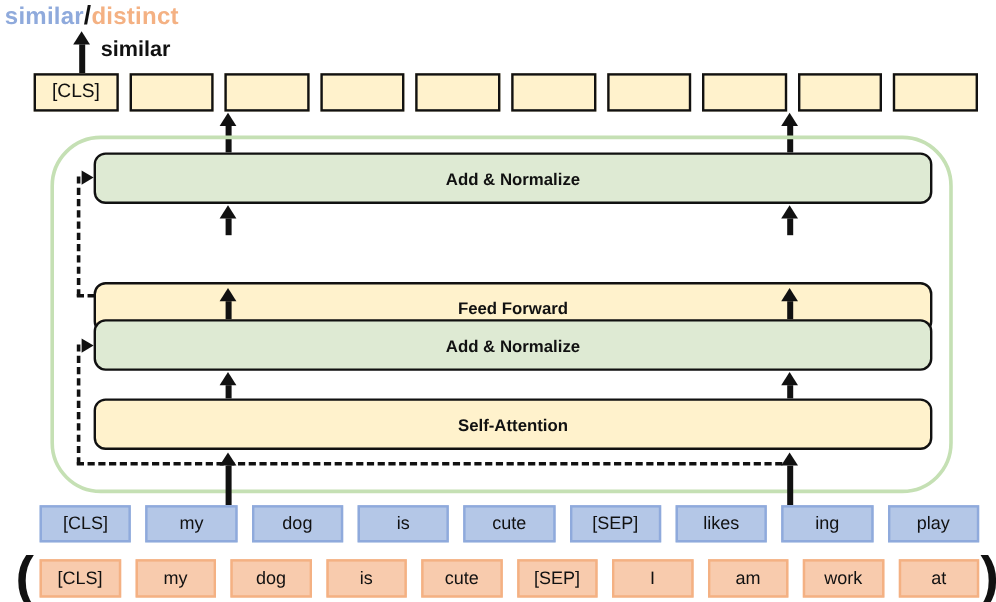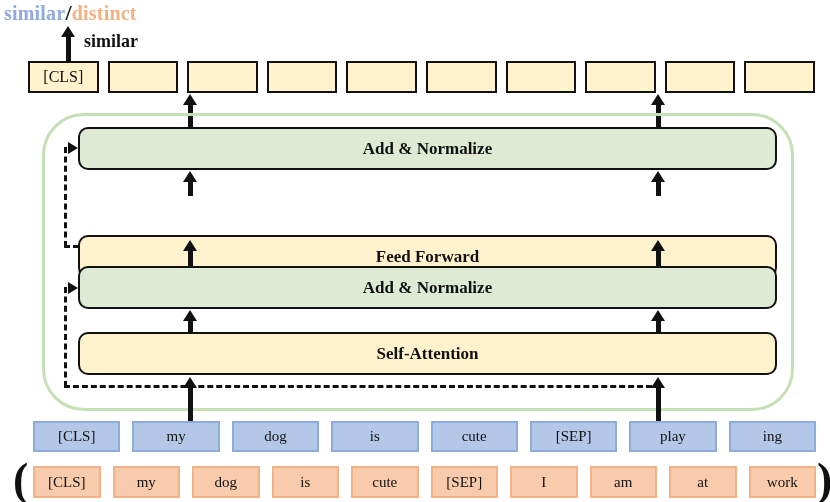--- a/index.html
+++ b/index.html
@@ -1,18 +1,18 @@
 <!DOCTYPE html>
 <html><head>
 <meta charset="utf-8">
 <style>
   html,body { margin:0; padding:0; background:#ffffff; }
   .stage {
     position:relative; width:830px; height:502px; background:#ffffff;
-    font-family:Liberation Serif, serif; color:#111; overflow:hidden;
+    font-family:Liberation Sans, sans-serif; color:#111; overflow:hidden;
   }
 
   
   .title { position:absolute; left:4px; top:0px; font-size:20px; font-weight:bold; letter-spacing:0.2px; }
   .title .sim   { color:#8FAADC; }
   .title .slash { color:#111; font-size:22px; }
   .title .dis   { color:#F4B183; }
   .classify-label { position:absolute; left:84px; top:31px; font-size:18px; font-weight:bold; }
 
   
@@ -32,21 +32,21 @@
   .enc-container {
     position:absolute; left:42px; top:113px; width:746px; height:292px;
     border:3.5px solid #C5E0B4; border-radius:42px; background:transparent;
   }
 
   
   .bar {
     position:absolute; left:78px; width:699px; height:43px;
     border:2.5px solid #111; border-radius:10px;
     display:flex; align-items:center; justify-content:center;
-    font-size:17px; font-weight:bold; box-sizing:border-box;
+    font-size:14px; font-weight:bold; box-sizing:border-box;
   }
   .bar.norm { background:#DEEAD3; }
   .bar.ff   { background:#FFF2CC; }
 
   
   .hdash { position:absolute; height:0; border-top:3px dashed #111; }
   .vdash { position:absolute; width:0; border-left:3px dashed #111; }
   .rhead { position:absolute; width:0; height:0; border-top:6px solid transparent; border-bottom:6px solid transparent; border-left:10px solid #111; }
 
   
@@ -148,32 +148,33 @@
       <div class="shaft"></div>
     </div>
 
   <div class="tokrow blue">
       <div class="tok">[CLS]</div>
       <div class="tok">my</div>
       <div class="tok">dog</div>
       <div class="tok">is</div>
       <div class="tok">cute</div>
       <div class="tok">[SEP]</div>
+      <div class="tok">likes</div>
+      <div class="tok">ing</div>
       <div class="tok">play</div>
-      <div class="tok">ing</div>
     </div>
 
   <span class="paren" style="left:13px; top:457px;">(</span>
   <div class="tokrow orange">
       <div class="tok">[CLS]</div>
       <div class="tok">my</div>
       <div class="tok">dog</div>
       <div class="tok">is</div>
       <div class="tok">cute</div>
       <div class="tok">[SEP]</div>
       <div class="tok">I</div>
       <div class="tok">am</div>
+      <div class="tok">work</div>
       <div class="tok">at</div>
-      <div class="tok">work</div>
     </div>
   <span class="paren" style="left:817px; top:457px;">)</span>
 
 </div>
 
 </body></html>

